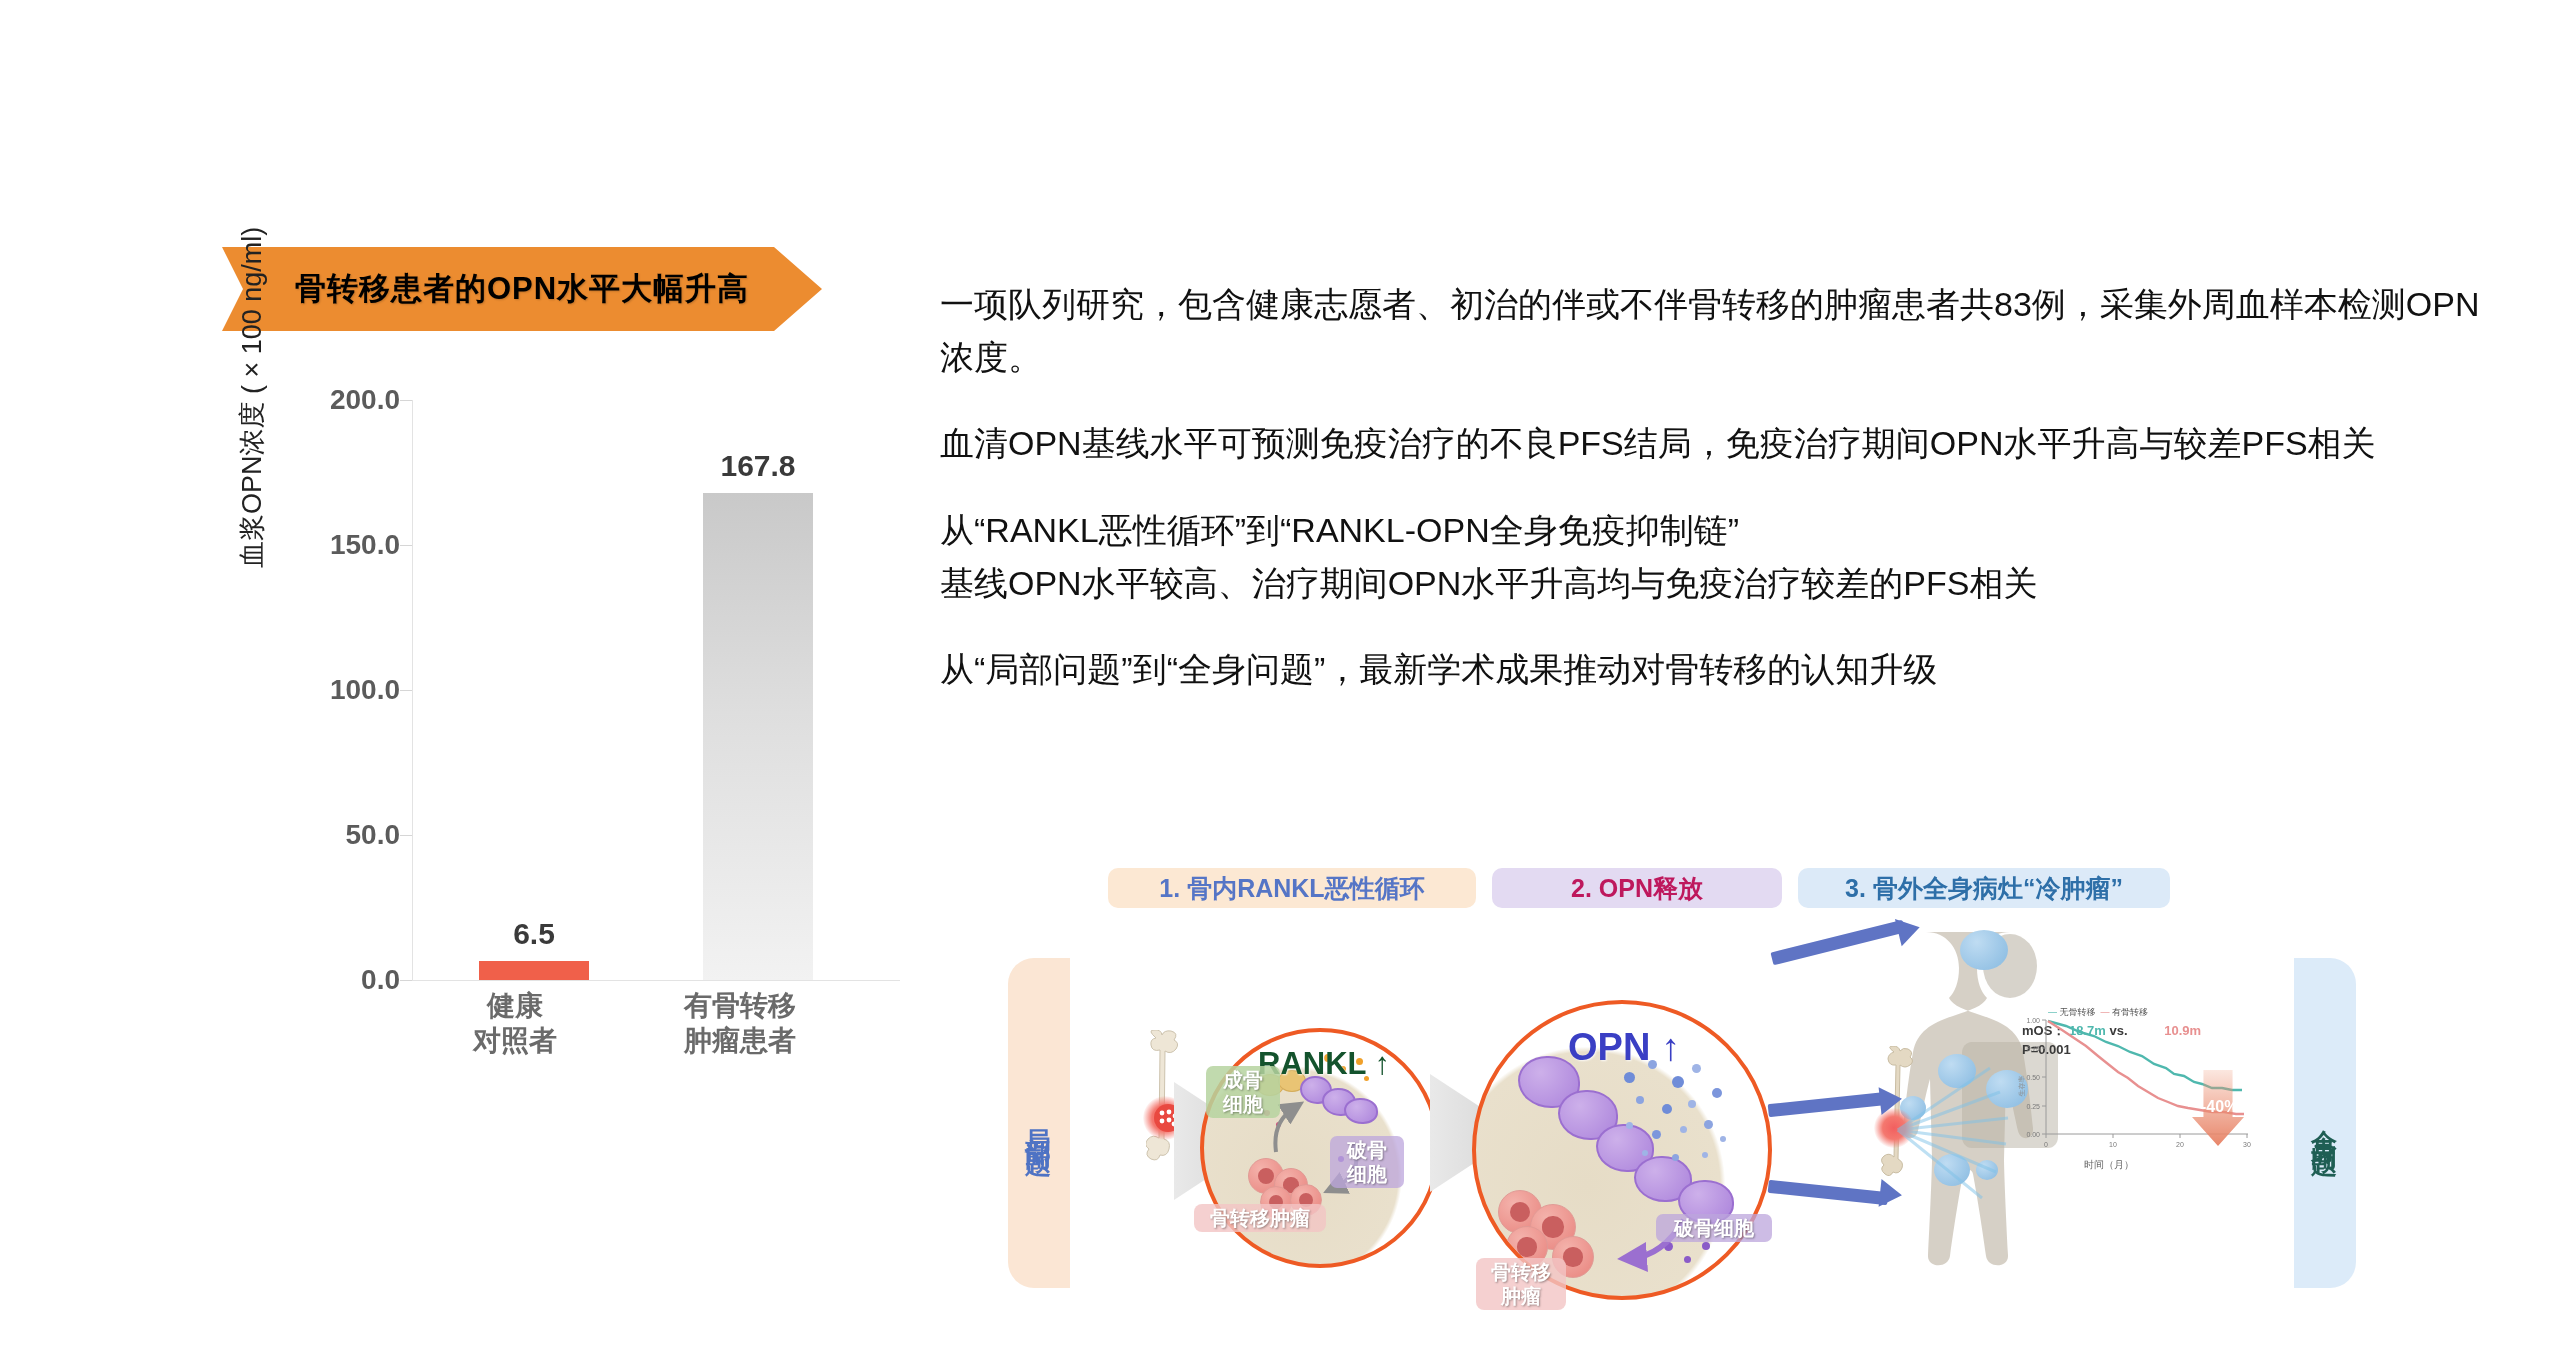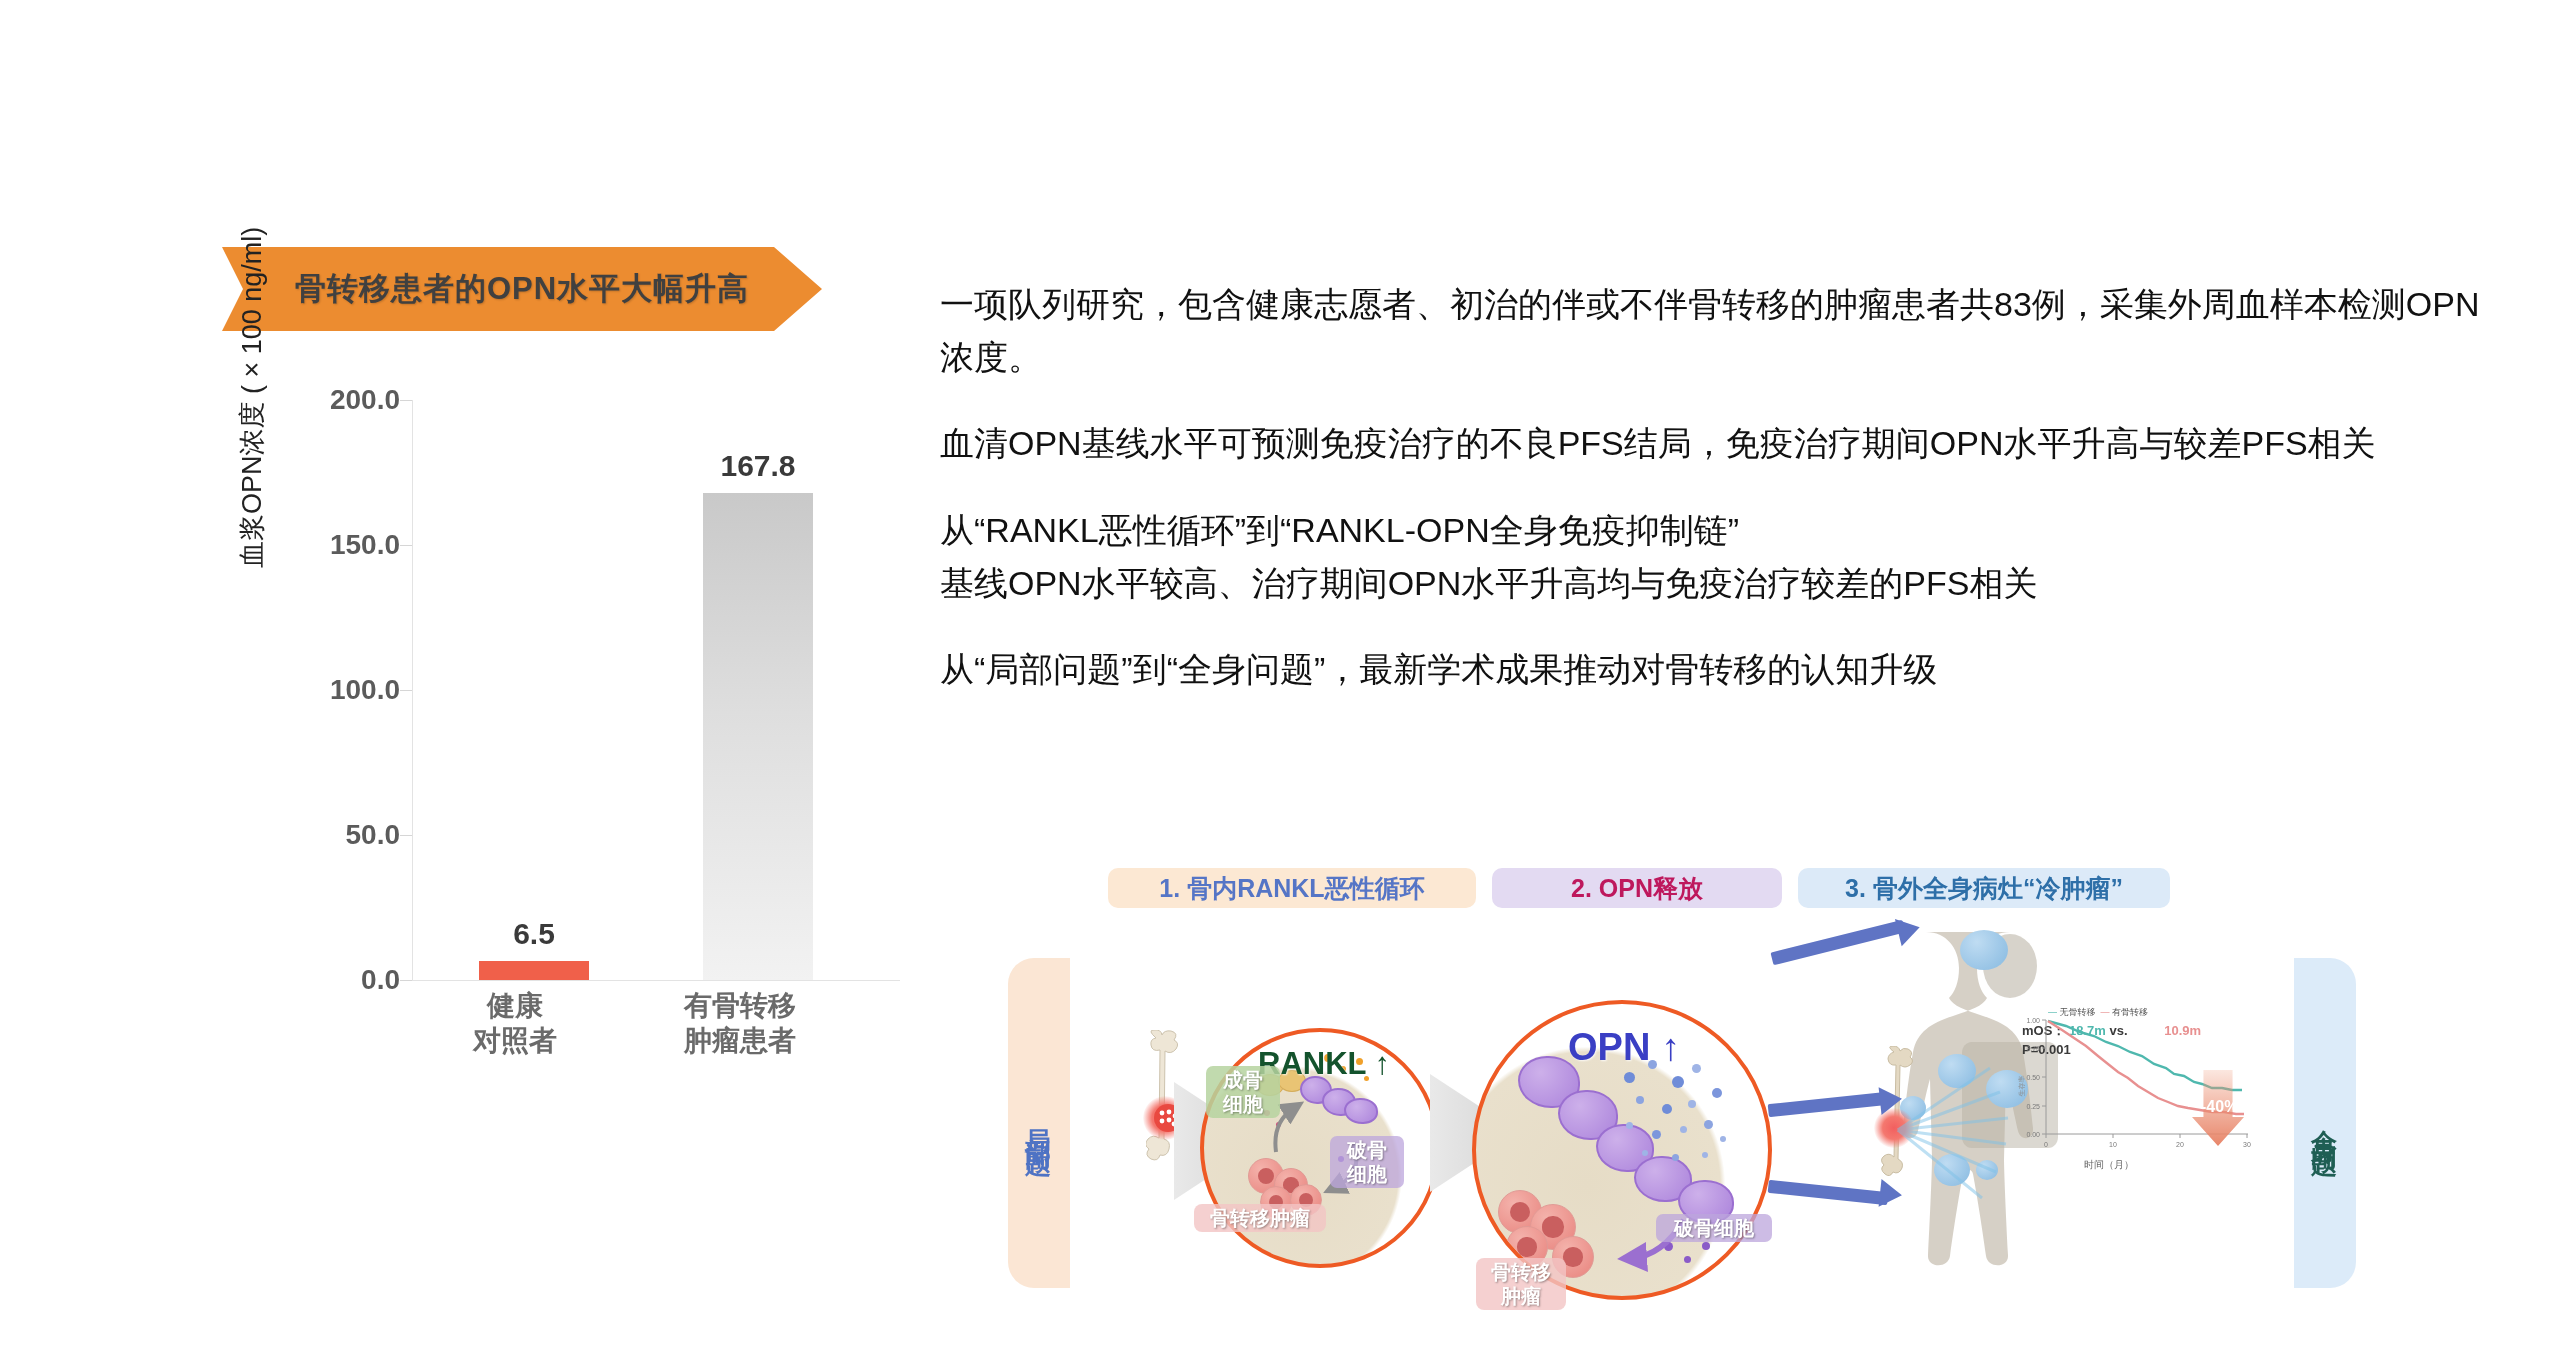--- a/index.html
+++ b/index.html
@@ -18,21 +18,21 @@
   }
 
   
   .chev-banner{
     position:absolute;left:222px;top:247px;width:600px;height:84px;
     background:#EC8C30;
     clip-path:polygon(0 0, 92% 0, 100% 50%, 92% 100%, 0 100%, 3.5% 50%);
     display:flex;align-items:center;justify-content:center;
   }
   .chev-banner span{
-    color:#404040;font-size:31px;font-weight:bold;letter-spacing:1px;
+    color:#000000;font-size:31px;font-weight:bold;letter-spacing:1px;
     text-shadow:1px 1px 2px rgba(0,0,0,.18);
   }
 
   .chart{position:absolute;left:240px;top:400px;width:660px;height:680px;}
   .y-axis-title{
     position:absolute;left:-6px;top:168px;width:320px;
     transform:rotate(-90deg);transform-origin:left top;
     font-size:27px;color:#222;white-space:nowrap;text-align:center;
   }
   .ytick{

